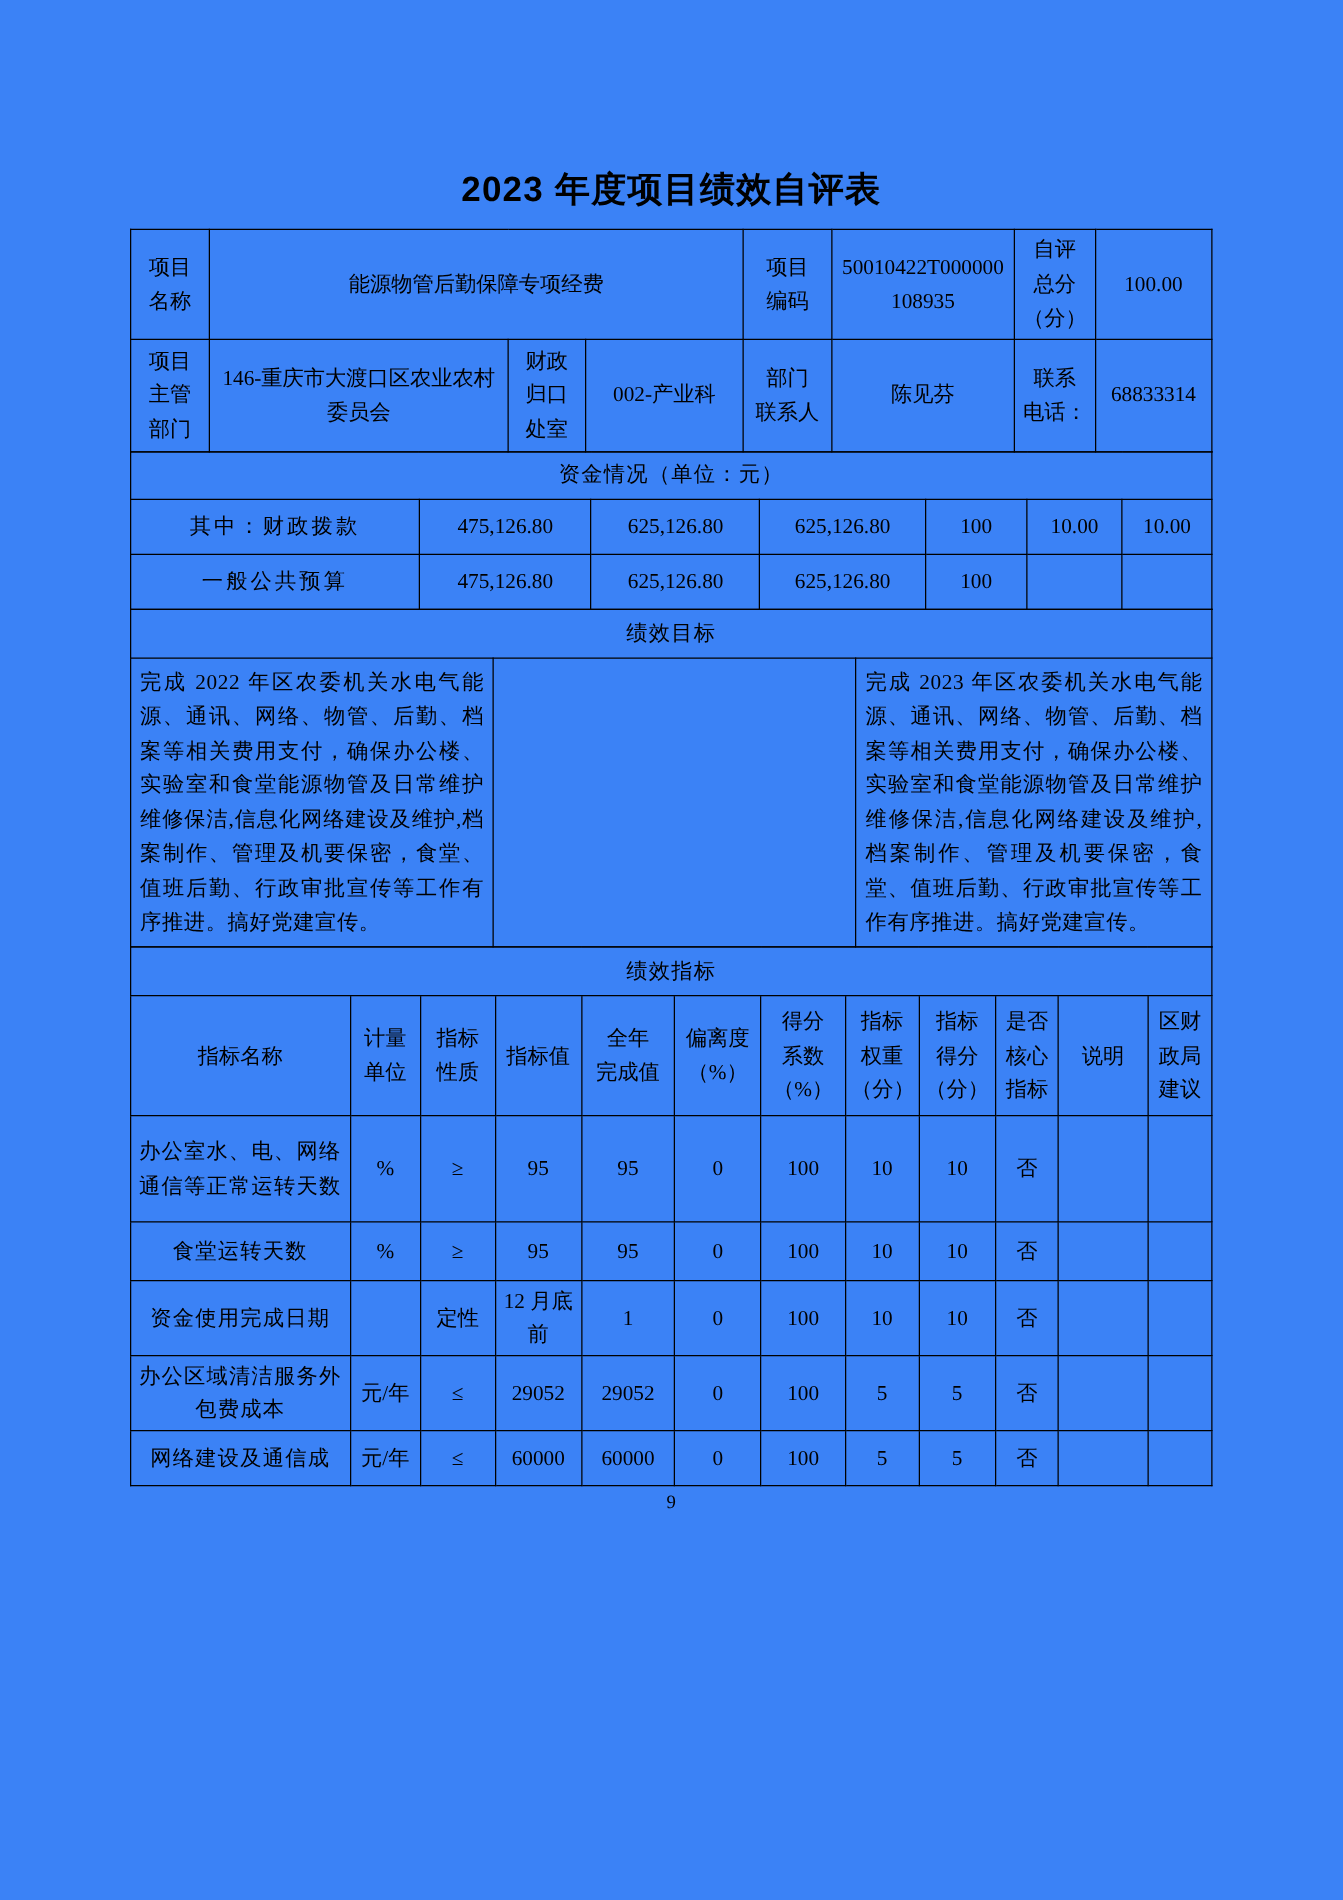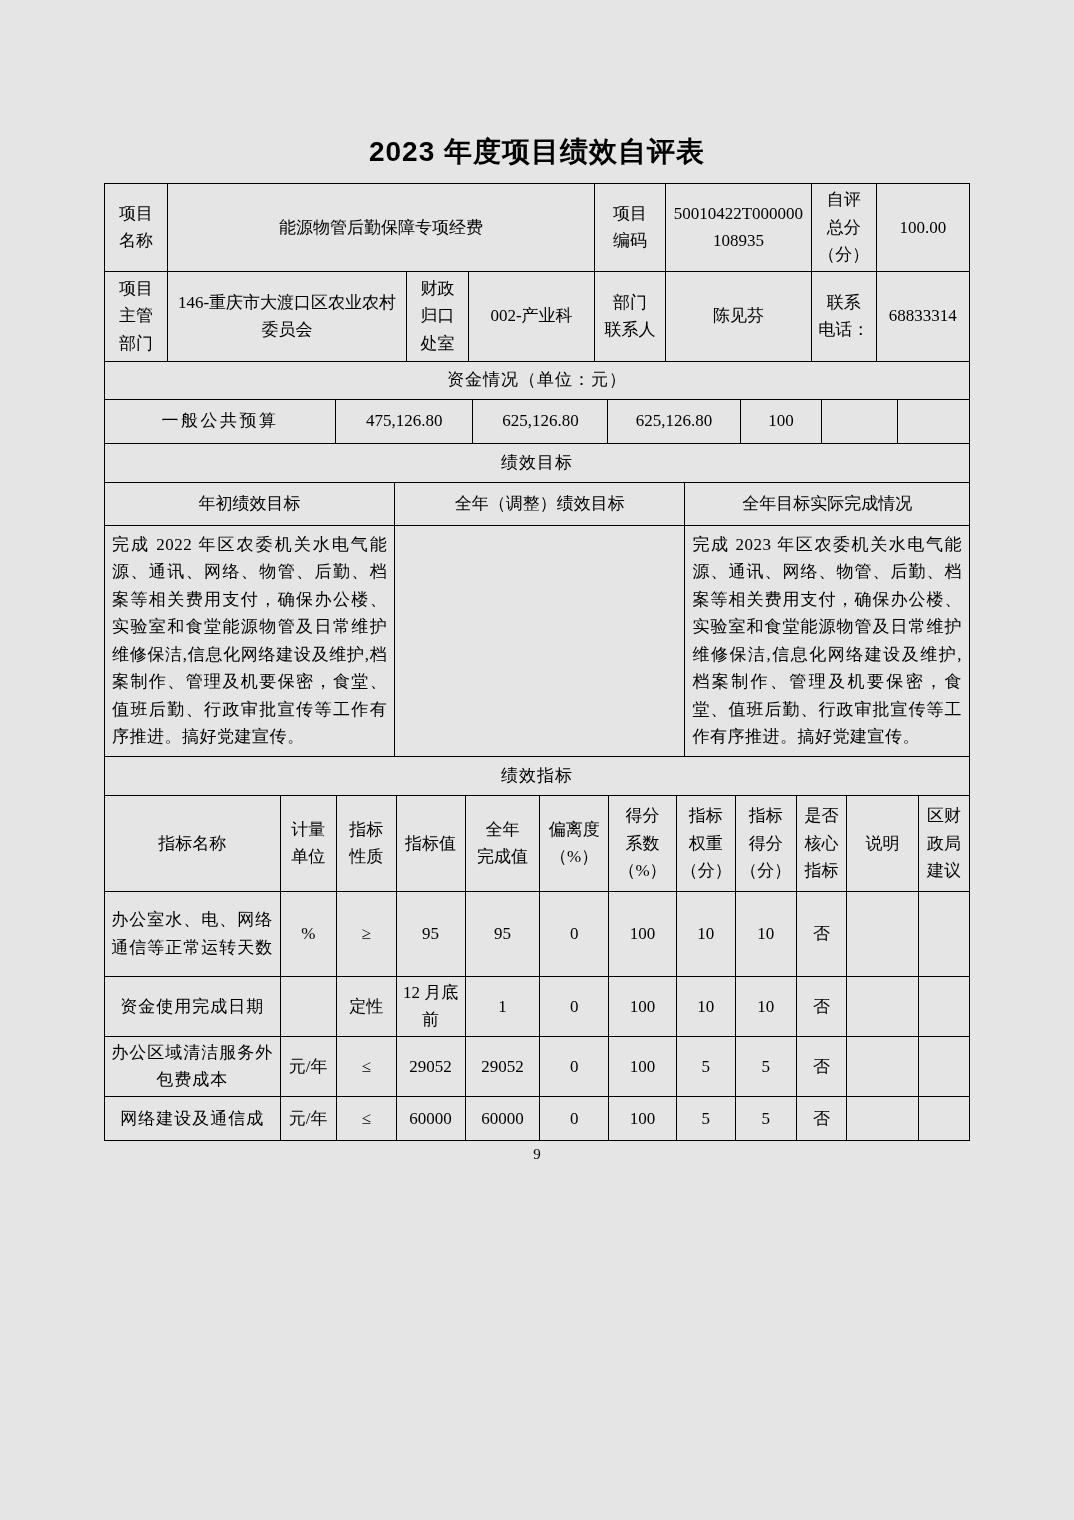--- a/index.html
+++ b/index.html
@@ -1,20 +1,20 @@
 <!DOCTYPE html>
 <html><head>
 <meta charset="utf-8">
 <style>
   html, body { margin: 0; padding: 0; background: #ffffff; }
   .page {
     position: relative;
     width: 1074px;
     height: 1520px;
-    background: #e5e5e5;
+    background: #3b82f6;
     color: #000;
     font-family: "Liberation Serif", "DejaVu Serif", serif;
     overflow: hidden;
   }
   .page-title {
     padding-top: 136px;
     text-align: center;
     font-family: "Liberation Sans", "DejaVu Sans", sans-serif;
     font-weight: bold;
     font-size: 28px;
@@ -130,45 +130,49 @@
           <col style="width:15.3%">
         <col style="width:9.4%">
           <col style="width:8.8%">
           <col style="width:8.3%">
       </colgroup>
       <tbody>
           <tr style="height:38px">
         <td colspan="7" class="sec">资金情况（单位：元）</td>
       </tr>
       <tr style="height:44px">
+        <td class="row-label ind-1">其中：财政拨款</td>
+        <td>475,126.80</td>
+        <td>625,126.80</td>
+        <td>625,126.80</td>
+        <td>100</td>
+        <td>10.00</td>
+        <td>10.00</td>
+      </tr>
+      <tr style="height:44px">
         <td class="row-label ind-2">一般公共预算</td>
         <td>475,126.80</td>
         <td>625,126.80</td>
         <td>625,126.80</td>
         <td>100</td>
         <td></td>
         <td></td>
       </tr>
     </tbody>
       </table>
 
     <table>
       <colgroup>
         <col style="width:33.55%">
           <col style="width:33.55%">
           <col style="width:32.9%">
       </colgroup>
       <tbody>
           <tr style="height:39px">
         <td colspan="3" class="sec">绩效目标</td>
-      </tr>
-      <tr style="height:43px">
-        <td>年初绩效目标</td>
-        <td>全年（调整）绩效目标</td>
-        <td>全年目标实际完成情况</td>
       </tr>
       <tr class="goal-body" style="height:229px">
         <td>完成 2022 年区农委机关水电气能源、通讯、网络、物管、后勤、档案等相关费用支付，确保办公楼、实验室和食堂能源物管及日常维护维修保洁,信息化网络建设及维护,档案制作、管理及机要保密，食堂、值班后勤、行政审批宣传等工作有序推进。搞好党建宣传。</td>
         <td></td>
         <td>完成 2023 年区农委机关水电气能源、通讯、网络、物管、后勤、档案等相关费用支付，确保办公楼、实验室和食堂能源物管及日常维护维修保洁,信息化网络建设及维护,档案制作、管理及机要保密，食堂、值班后勤、行政审批宣传等工作有序推进。搞好党建宣传。</td>
       </tr>
     </tbody>
       </table>
 
     <table>
@@ -225,20 +229,34 @@
         <td>95</td>
         <td>95</td>
         <td>0</td>
         <td>100</td>
         <td>10</td>
         <td>10</td>
         <td>否</td>
         <td></td>
         <td></td>
       </tr>
+      <tr style="height:47px">
+        <td class="name-cell">食堂运转天数</td>
+        <td>%</td>
+        <td>≥</td>
+        <td>95</td>
+        <td>95</td>
+        <td>0</td>
+        <td>100</td>
+        <td>10</td>
+        <td>10</td>
+        <td>否</td>
+        <td></td>
+        <td></td>
+      </tr>
       <tr style="height:60px">
         <td class="name-cell">资金使用完成日期</td>
         <td></td>
         <td>定性</td>
         <td>12 月底
 前</td>
         <td>1</td>
         <td>0</td>
         <td>100</td>
         <td>10</td>

